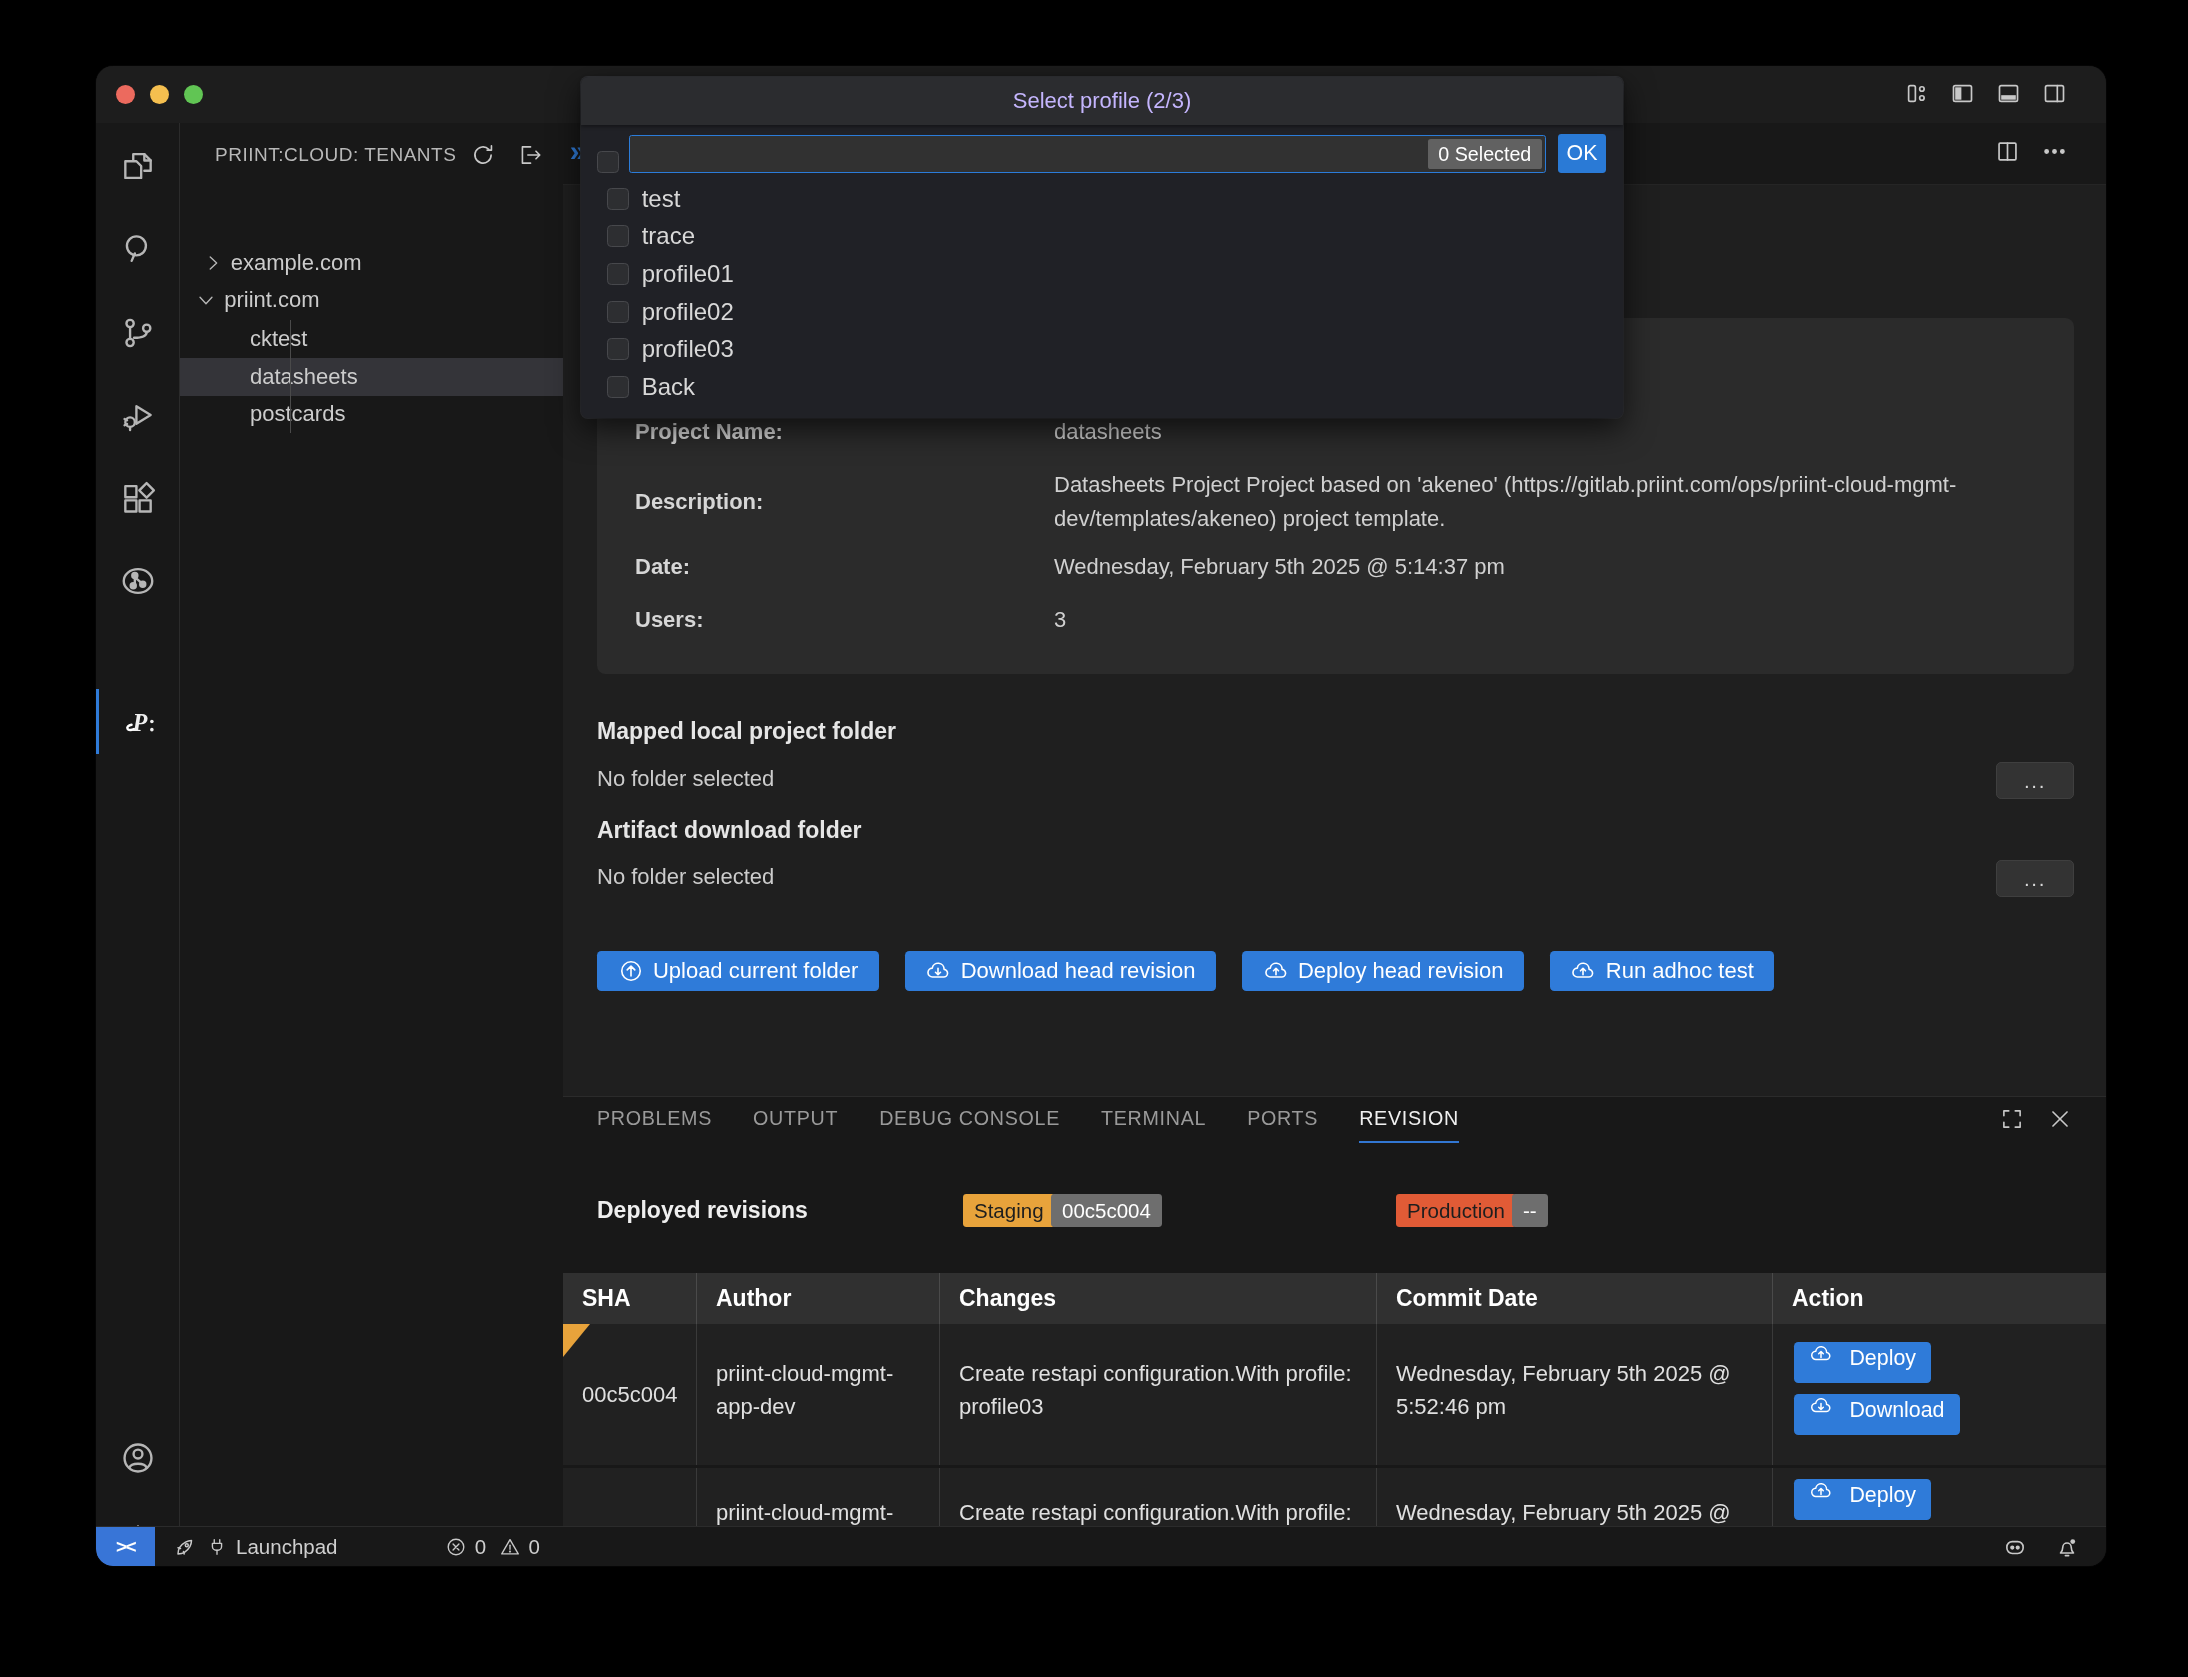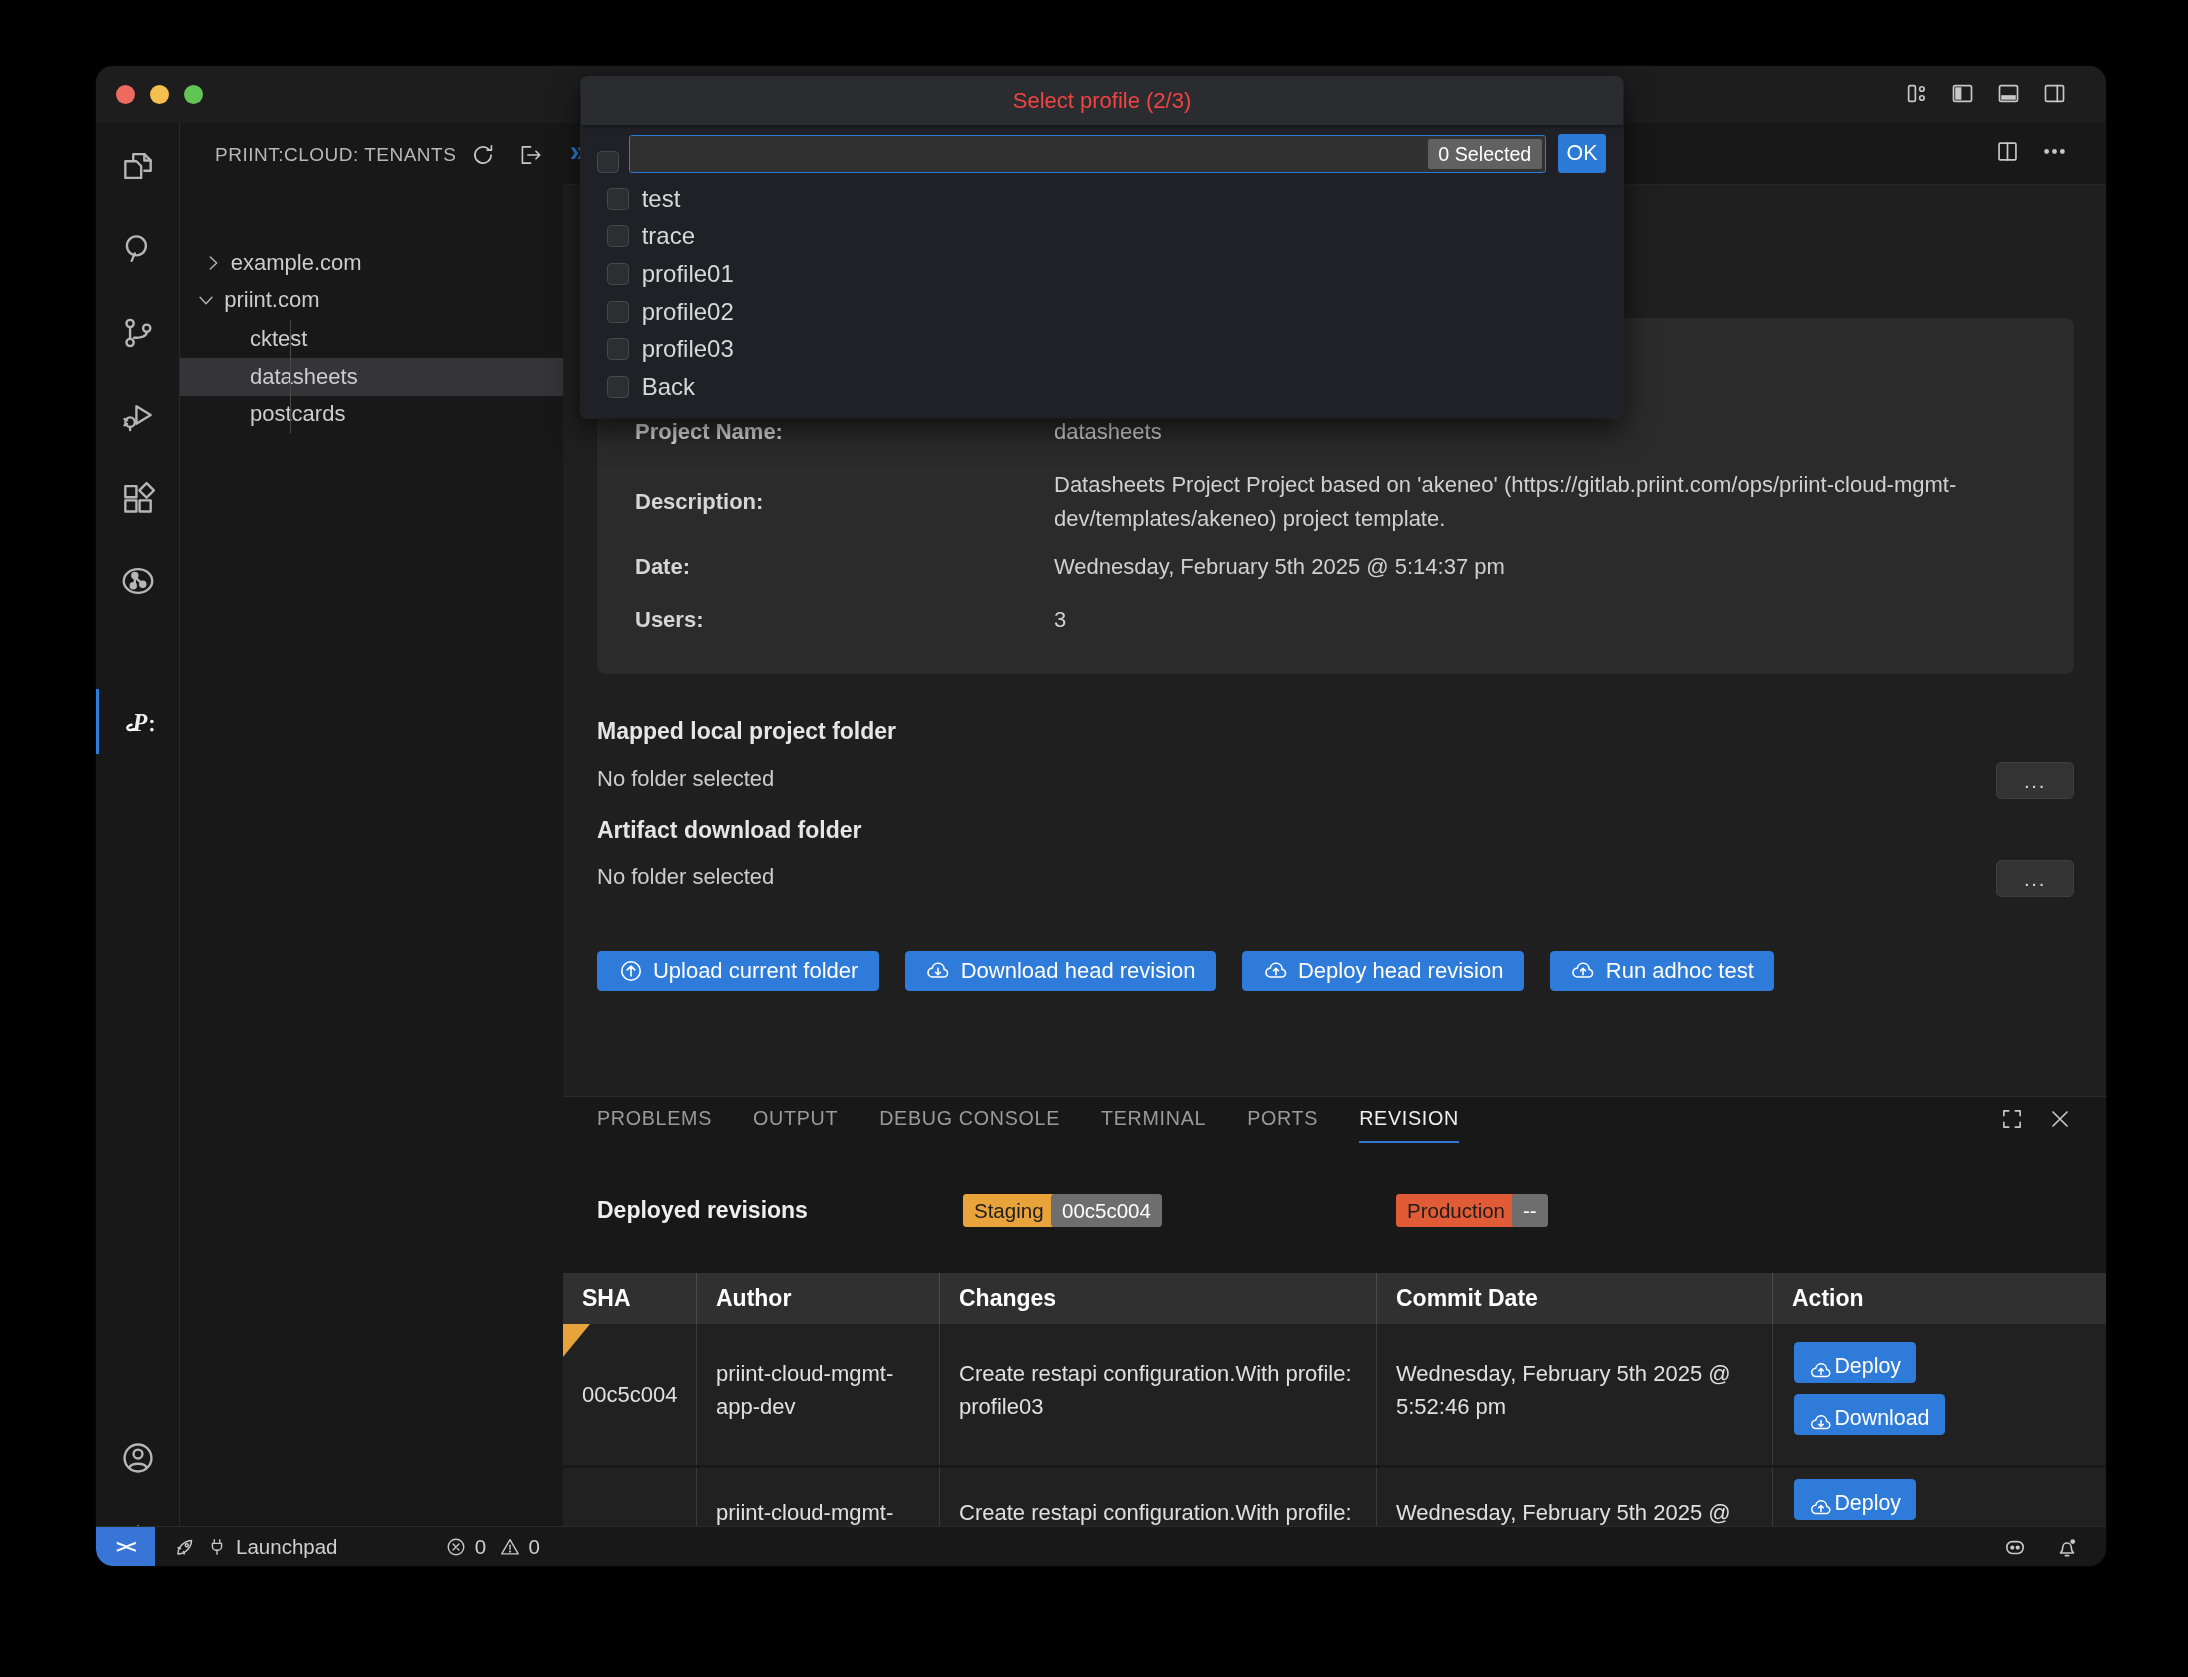--- a/index.html
+++ b/index.html
@@ -51,32 +51,32 @@
   .b-dash{left:949px;background:#6e6e6e;color:#fff}
   .rtable{position:absolute;left:0;top:176px;width:1543px}
   .thead{display:flex;height:51px;background:#303030}
   .th{font-size:23px;font-weight:bold;color:#fff;display:flex;align-items:center;padding-left:19px;border-right:0.9px solid #4a4a4a;box-sizing:border-box}
   .trow{display:flex;background:#212121;position:relative}
   .td{font-size:22px;color:#e0e0e0;padding:33px 17px 0 19px;border-right:0.9px solid #3a3a3a;box-sizing:border-box;line-height:33px}
   .c0{width:134px}.c1{width:243px}.c2{width:437px}.c3{width:396px}.c4{width:333px;border-right:none}
   .rowsep{height:3.4px;background:#181818}
   .corner{position:absolute;left:0;top:0;width:0;height:0;border-top:33px solid #e8a33b;border-right:27px solid transparent}
   .tbtn{position:absolute;background:#2f7bd9;border-radius:4.3px;color:#fff;font-size:21.4px;display:flex;
-    align-items:flex-end;gap:1px;padding:0 15.4px;height:41px}
+    align-items:flex-start;gap:16px;padding:0 15.4px;height:41px}
   
   .statusbar{position:absolute;left:0;bottom:0;width:100%;height:39px;background:#181818;border-top:0.9px solid #2b2b2b;
     border-radius:0 0 17px 17px;font-size:20.5px;color:#cfcfcf}
   .remote{position:absolute;left:0;top:0;width:59px;height:39px;background:#3875d7;border-radius:0 0 0 16.3px;
     display:flex;align-items:center;justify-content:center;color:#fff;font-weight:bold;font-size:19px;letter-spacing:-1.7px}
   .sb-group{position:absolute;top:0;height:39px;display:flex;align-items:center;gap:7.7px}
   
   .dialog{position:absolute;left:485px;top:11px;width:1042px;height:341px;background:#202126;border-radius:6.8px;
     box-shadow:0 10.3px 31px rgba(0,0,0,.65),0 0 0 0.9px #35363a;z-index:50}
   .dlg-title{height:48px;background:#2b2c2f;border-radius:6.8px 6.8px 0 0;display:flex;align-items:center;
-    justify-content:center;font-size:22px;color:#ef4444;box-shadow:0 1.7px 3.4px rgba(0,0,0,.35)}
+    justify-content:center;font-size:22px;color:#c4b5fd;box-shadow:0 1.7px 3.4px rgba(0,0,0,.35)}
   .dlg-inrow{position:absolute;left:16.3px;top:57px;right:17px;height:39px;display:flex;align-items:flex-end}
   .cb{width:19.7px;height:19.7px;background:#2d2e31;border:0.9px solid #47484c;border-radius:4.3px;flex:none}
   .dlg-input{flex:1;margin-left:10.3px;height:36px;background:#313131;border:1.7px solid #2b7cd9;border-radius:2.6px;
     display:flex;align-items:center;justify-content:flex-end;padding-right:3.4px}
   .dlg-input input{flex:1;background:transparent;border:none;outline:none;color:#e8e8e8;font-size:22px;padding:0 8.6px;min-width:0}
   .selbadge{background:#616161;color:#fff;border-radius:2.6px;font-size:19.7px;padding:3.4px 10.3px;white-space:nowrap}
   .okbtn{margin-left:12px;width:48px;height:39px;background:#2a7ad6;border-radius:3.4px;color:#fff;font-size:21.4px;
     display:flex;align-items:center;justify-content:center}
   .opt{position:absolute;left:0;width:100%;height:38px;display:flex;align-items:center;padding-left:26px;box-sizing:border-box}
   .opt .lab{margin-left:13px;font-size:24px;color:#d8d8d8}

